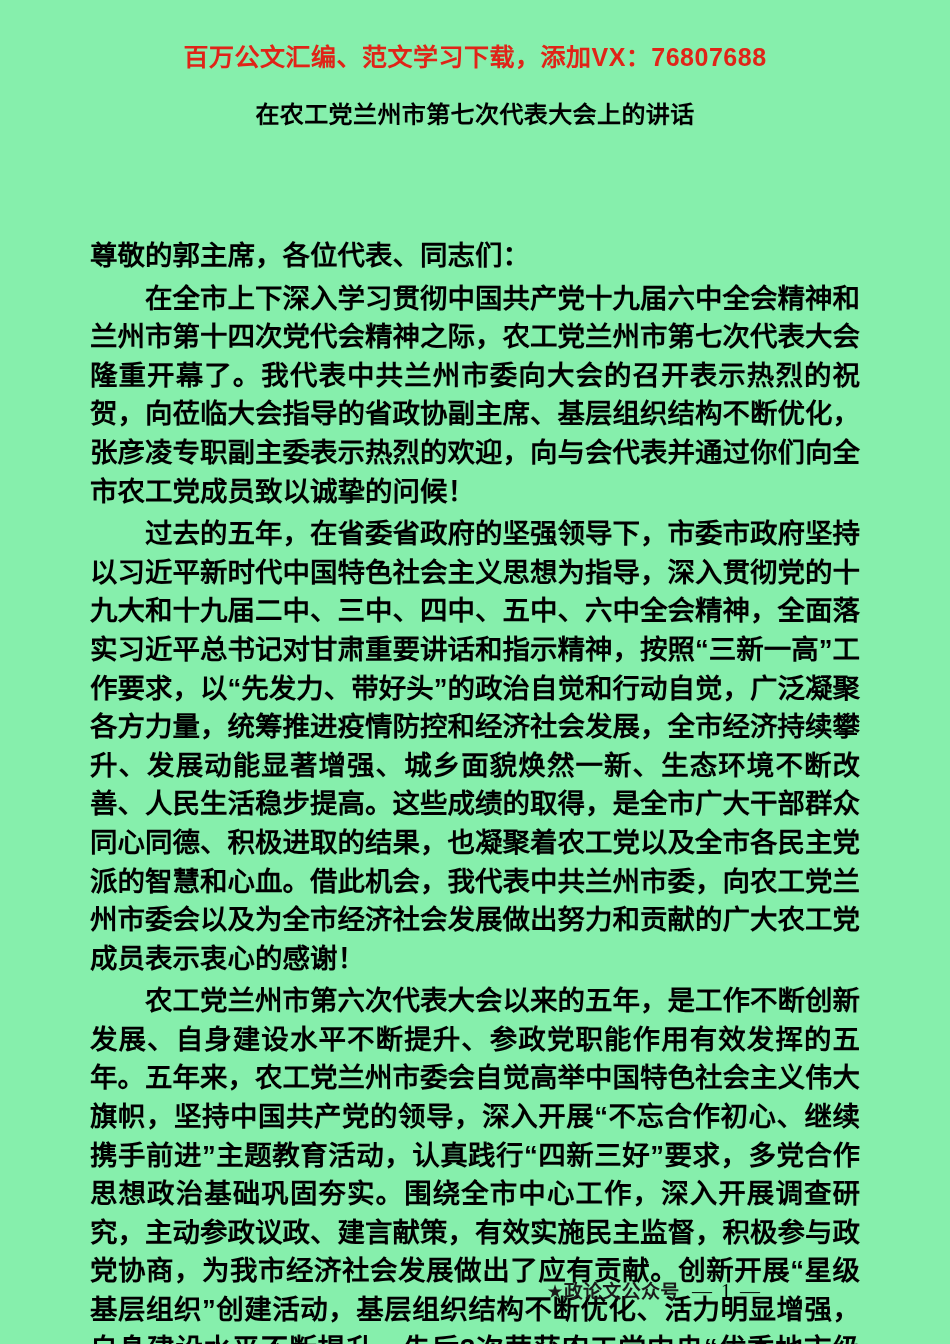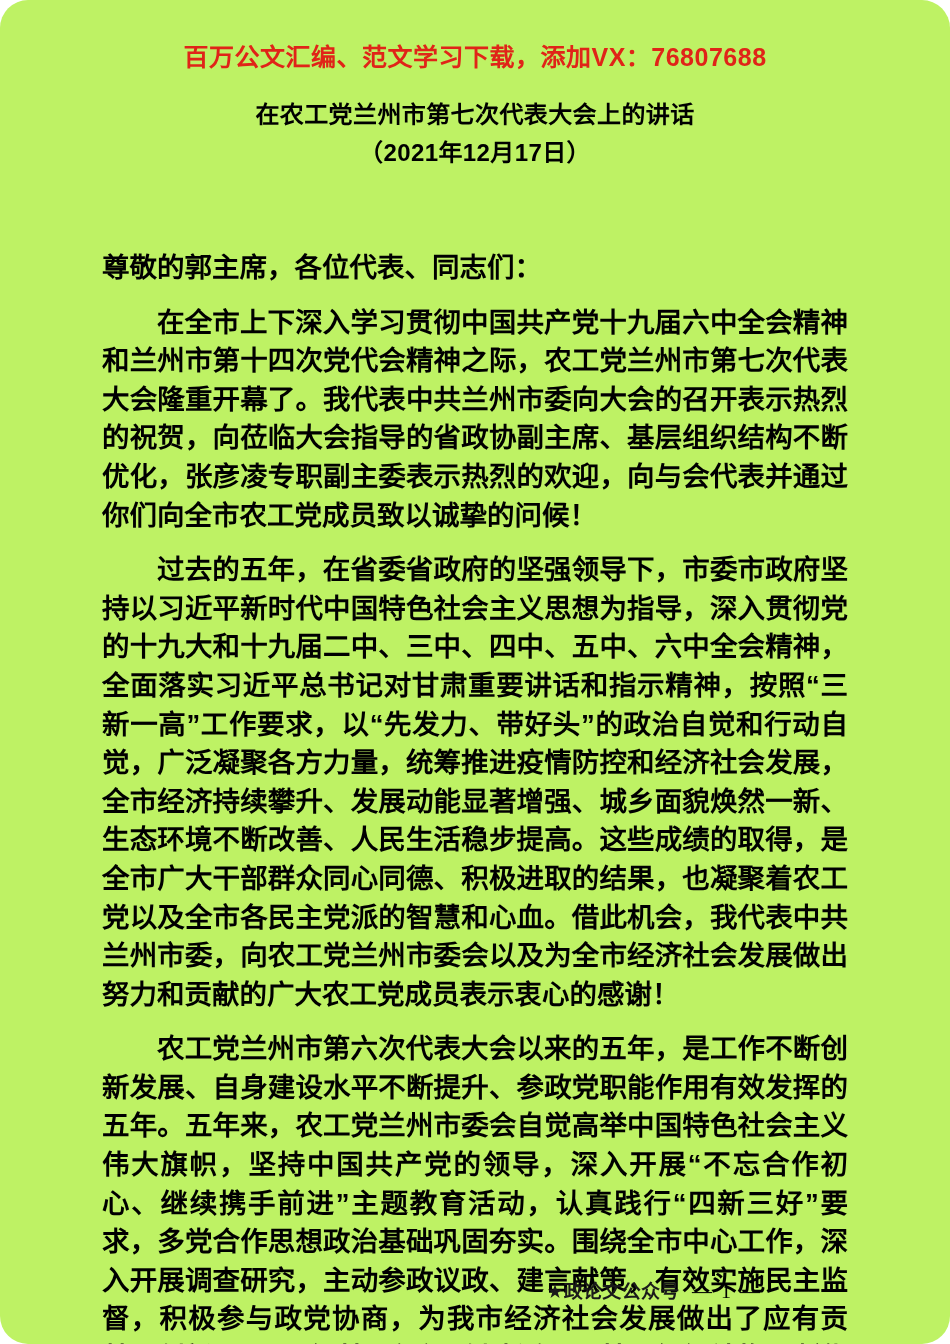--- a/index.html
+++ b/index.html
@@ -11,23 +11,22 @@
   }
   body {
     font-family: "Liberation Sans", "DejaVu Sans", sans-serif;
     color: #000000;
   }
   .page {
     position: relative;
     width: 950px;
     height: 1344px;
     margin: 0 auto;
-    background: #bef264;
+    background: #86efac;
     overflow: hidden;
-    border-radius: 28px;
   }
 
   
   .promo-banner {
     position: absolute;
     top: 42px;
     left: 0;
     width: 950px;
     text-align: center;
   }
@@ -63,21 +62,21 @@
   }
 
   
   .body-text {
     position: absolute;
     top: 233px;
     left: 86px;
     width: 778px;
   }
   .para {
-    margin: 16px;
+    margin: 4px;
     font-size: 27.5px;
     line-height: 38.6px;
     font-weight: 700;
     text-align: justify;
     text-justify: inter-ideograph;
     letter-spacing: 0px;
     color: #000;
     word-break: break-all;
   }
   .para.indent {
@@ -115,21 +114,20 @@
 <body>
 
 <div class="page">
 
   <div class="promo-banner">
     <span class="promo-text">百万公文汇编、范文学习下载，添加VX：76807688</span>
   </div>
 
   <div class="title-block">
     <span class="doc-title">在农工党兰州市第七次代表大会上的讲话</span>
-    <span class="doc-date">（2021年12月17日）</span>
   </div>
 
   <div class="body-text">
     <p class="para">尊敬的郭主席，各位代表、同志们：</p>
     <p class="para indent">在全市上下深入学习贯彻中国共产党十九届六中全会精神和兰州市第十四次党代会精神之际，农工党兰州市第七次代表大会隆重开幕了。我代表中共兰州市委向大会的召开表示热烈的祝贺，向莅临大会指导的省政协副主席、基层组织结构不断优化，张彦凌专职副主委表示热烈的欢迎，向与会代表并通过你们向全市农工党成员致以诚挚的问候！</p>
     <p class="para indent">过去的五年，在省委省政府的坚强领导下，市委市政府坚持以习近平新时代中国特色社会主义思想为指导，深入贯彻党的十九大和十九届二中、三中、四中、五中、六中全会精神，全面落实习近平总书记对甘肃重要讲话和指示精神，按照“三新一高”工作要求，以“先发力、带好头”的政治自觉和行动自觉，广泛凝聚各方力量，统筹推进疫情防控和经济社会发展，全市经济持续攀升、发展动能显著增强、城乡面貌焕然一新、生态环境不断改善、人民生活稳步提高。这些成绩的取得，是全市广大干部群众同心同德、积极进取的结果，也凝聚着农工党以及全市各民主党派的智慧和心血。借此机会，我代表中共兰州市委，向农工党兰州市委会以及为全市经济社会发展做出努力和贡献的广大农工党成员表示衷心的感谢！</p>
     <p class="para indent">农工党兰州市第六次代表大会以来的五年，是工作不断创新发展、自身建设水平不断提升、参政党职能作用有效发挥的五年。五年来，农工党兰州市委会自觉高举中国特色社会主义伟大旗帜，坚持中国共产党的领导，深入开展“不忘合作初心、继续携手前进”主题教育活动，认真践行“四新三好”要求，多党合作思想政治基础巩固夯实。围绕全市中心工作，深入开展调查研究，主动参政议政、建言献策，有效实施民主监督，积极参与政党协商，为我市经济社会发展做出了应有贡献。创新开展“星级基层组织”创建活动，基层组织结构不断优化、活力明显增强，自身建设水平不断提升，先后3次荣获农工党中央“优秀地市级组织”“先进集体”；多次被农工党甘肃省委会评为参政议政工作先进集体和先进市级组织；领导班子先后4次荣获“优秀”等次等。</p>
   </div>
 
   <div class="footer">

